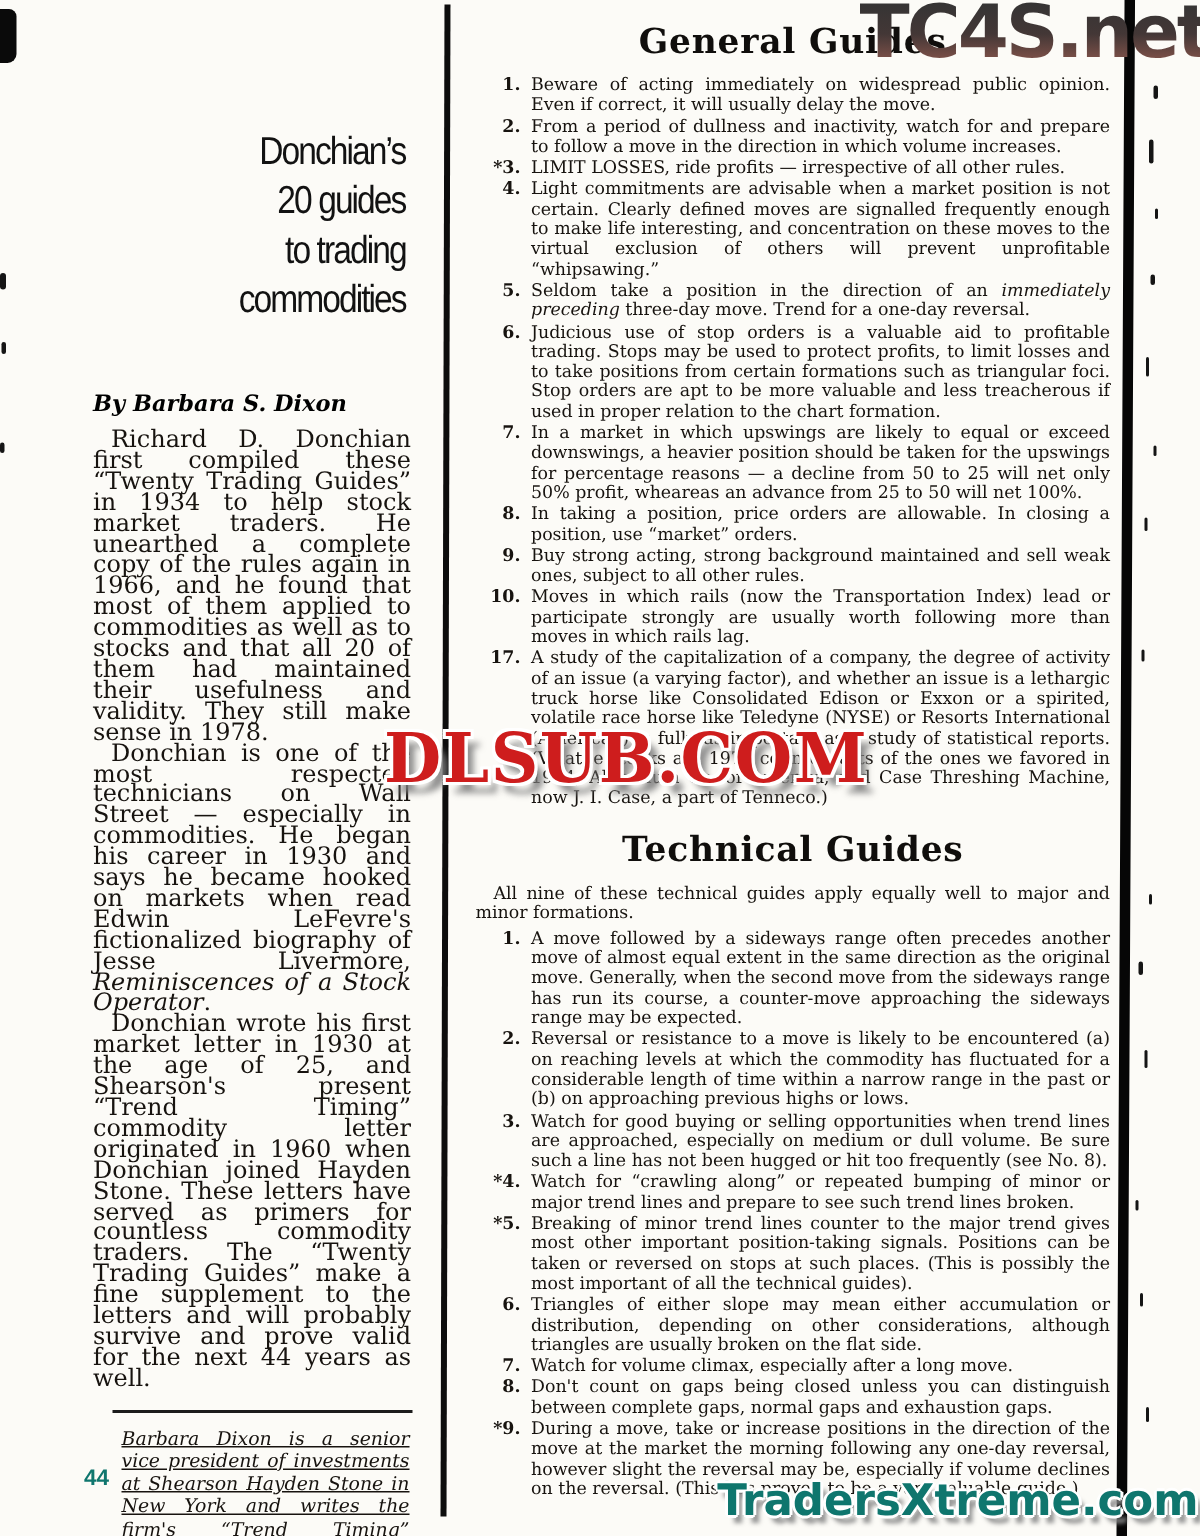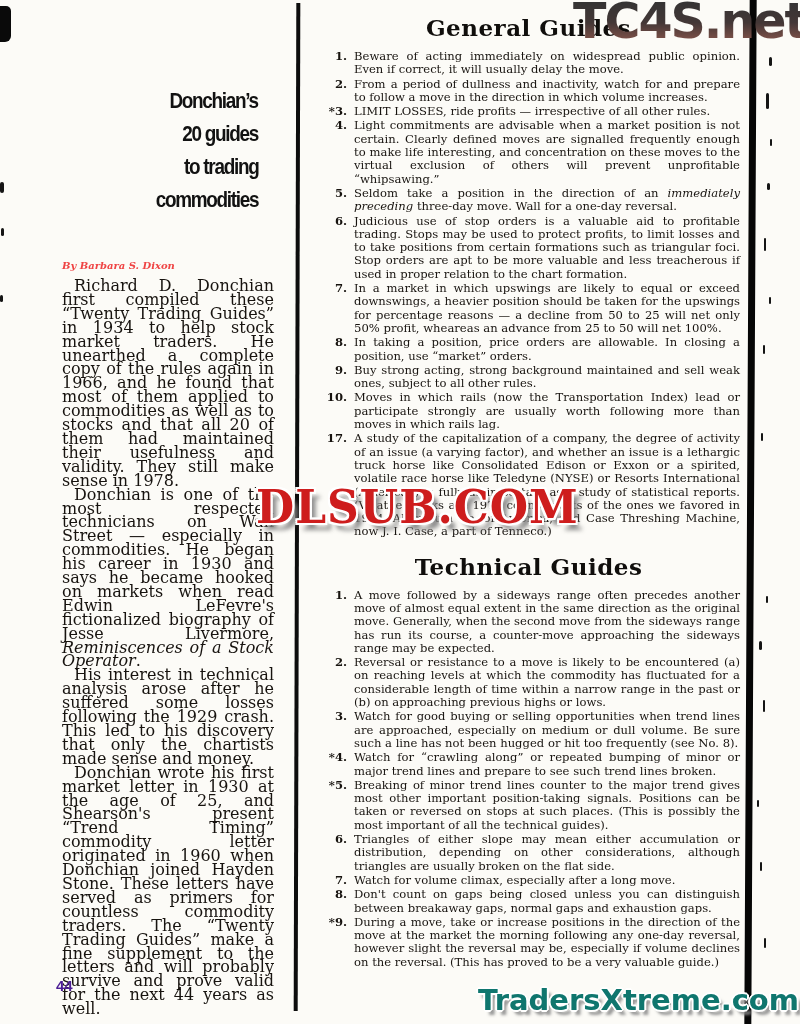--- a/index.html
+++ b/index.html
@@ -1,34 +1,34 @@
 <!DOCTYPE html>
 <html><head>
 <meta charset="utf-8">
 <style>
   html,body{margin:0;padding:0;background:#e8e8e8;}
   .page{position:relative;width:800px;height:1024px;background:#fcfbf7;overflow:hidden;
         font-family:"DejaVu Serif",serif;color:#17130f;}
 
   
   .left-col{position:absolute;left:62px;top:0;width:212px;}
-  .title{margin:84px 16px 0;text-align:right;font-family:"Liberation Sans",sans-serif;
-         font-weight:700;font-size:22px;line-height:33px;color:#121212;}
+  .title{margin:84px 4px 0;text-align:right;font-family:"Liberation Sans",sans-serif;
+         font-weight:400;font-size:26px;line-height:33px;color:#121212;}
   .title .tline{display:inline-block;transform:scaleX(.86);transform-origin:100% 50%;
                 letter-spacing:-1.5px;white-space:nowrap;}
-  .byline{margin-top:44px;font-style:italic;font-weight:700;font-size:10px;color:#ef4444;}
+  .byline{margin-top:44px;font-style:italic;font-weight:700;font-size:15px;color:#000000;}
   .article-body{margin-top:8px;font-size:16px;line-height:13.9px;text-align:justify;}
   .para{margin:0;text-indent:12px;}
   .it{font-style:italic;}
   .bio-box{margin-top:14px;margin-left:13px;width:200px;}
   .bio-rule{border:0;border-top:2.5px solid #1c1c1c;margin:0;}
   .bio-text{margin:0;padding:9px 2px 24px 6px;font-style:italic;font-size:12.6px;
             line-height:15.2px;text-align:justify;text-decoration:underline;}
   .page-num{position:absolute;left:56px;top:977px;font-family:"Liberation Sans",sans-serif;
-            font-weight:700;font-size:15px;color:#4c1d95;}
+            font-weight:700;font-size:15px;color:#0f766e;}
 
   
   .col-divider{position:absolute;left:295px;top:3px;width:4px;height:1008px;background:#0d0d0d;
                transform:rotate(.15deg);}
   .scan-line-right{position:absolute;left:747px;top:-5px;width:7px;height:1036px;background:#060606;
                    transform:rotate(.3deg);border-radius:3px;}
   .speck{position:absolute;background:#151515;border-radius:2px;}
   .corner-blob{position:absolute;left:0;top:6px;width:11px;height:36px;background:#0a0a0a;
                border-radius:0 5px 6px 0;}
 
@@ -73,21 +73,20 @@
     <h1 class="title">
       <span class="tline">Donchian’s</span><br>
       <span class="tline">20 guides</span><br>
       <span class="tline">to trading</span><br>
       <span class="tline">commodities</span>
     </h1>
     <div class="byline">By Barbara S. Dixon</div>
     <div class="article-body">
         <p class="para"><span>Richard D. Donchian first compiled these “Twenty Trading Guides” in 1934 to help stock market traders. He unearthed a complete copy of the rules again in 1966, and he found that most of them applied to commodities as well as to stocks and that all 20 of them had maintained their usefulness and validity. They still make sense in 1978.</span></p>
         <p class="para"><span>Donchian is one of the most respected technicians on Wall Street — especially in commodities. He began his career in 1930 and says he became hooked on markets when read Edwin LeFevre's fictionalized biography of Jesse Livermore, </span><span class="it">Reminiscences of a Stock Operator</span><span>.</span></p>
-        <p class="para"><span>His interest in technical analysis arose after he suffered some losses following the 1929 crash. This led to his discovery that only the chartists made sense and money.</span></p>
         <p class="para"><span>Donchian wrote his first market letter in 1930 at the age of 25, and Shearson's present “Trend Timing” commodity letter originated in 1960 when Donchian joined Hayden Stone. These letters have served as primers for countless commodity traders. The “Twenty Trading Guides” make a fine supplement to the letters and will probably survive and prove valid for the next 44 years as well.</span></p>
       </div>
     <div class="bio-box">
       <hr class="bio-rule">
       <p class="bio-text">Barbara Dixon is a senior vice president of investments at Shearson Hayden Stone in New York and writes the firm's “Trend Timing” commodity letter when Richard Donchian doesn't.</p>
       <hr class="bio-rule">
     </div>
   </div>
 
   <div class="page-num">44</div>
@@ -108,21 +107,21 @@
         <div class="gitem">
           <div class="gnum">*3.</div>
           <div class="gtext"><span>LIMIT LOSSES, ride profits — irrespective of all other rules.</span></div>
         </div>
         <div class="gitem">
           <div class="gnum">4.</div>
           <div class="gtext"><span>Light commitments are advisable when a market position is not certain. Clearly defined moves are signalled frequently enough to make life interesting, and concentration on these moves to the virtual exclusion of others will prevent unprofitable “whipsawing.”</span></div>
         </div>
         <div class="gitem">
           <div class="gnum">5.</div>
-          <div class="gtext"><span>Seldom take a position in the direction of an </span><span class="it">immediately preceding</span><span> three-day move. Wall for a one-day reversal.</span></div>
+          <div class="gtext"><span>Seldom take a position in the direction of an </span><span class="it">immediately preceding</span><span> three-day move. Trend for a one-day reversal.</span></div>
         </div>
         <div class="gitem">
           <div class="gnum">6.</div>
           <div class="gtext"><span>Judicious use of stop orders is a valuable aid to profitable trading. Stops may be used to protect profits, to limit losses and to take positions from certain formations such as triangular foci. Stop orders are apt to be more valuable and less treacherous if used in proper relation to the chart formation.</span></div>
         </div>
         <div class="gitem">
           <div class="gnum">7.</div>
           <div class="gtext"><span>In a market in which upswings are likely to equal or exceed downswings, a heavier position should be taken for the upswings for percentage reasons — a decline from 50 to 25 will net only 50% profit, wheareas an advance from 25 to 50 will net 100%.</span></div>
         </div>
         <div class="gitem">
@@ -136,20 +135,21 @@
         <div class="gitem">
           <div class="gnum">10.</div>
           <div class="gtext"><span>Moves in which rails (now the Transportation Index) lead or participate strongly are usually worth following more than moves in which rails lag.</span></div>
         </div>
         <div class="gitem">
           <div class="gnum">17.</div>
           <div class="gtext"><span>A study of the capitalization of a company, the degree of activity of an issue (a varying factor), and whether an issue is a lethargic truck horse like Consolidated Edison or Exxon or a spirited, volatile race horse like Teledyne (NYSE) or Resorts International (American) is fully as important as a study of statistical reports. (Volatile stocks are 1978 counterparts of the ones we favored in 1934, Aluminum Co. of America, and Case Threshing Machine, now J. I. Case, a part of Tenneco.)</span></div>
         </div>
       </div>
     <h2 class="guide-heading second">Technical Guides</h2>
+    <p class="intro">All nine of these technical guides apply equally well to major and minor formations.</p>
     <div class="guides">
         <div class="gitem">
           <div class="gnum">1.</div>
           <div class="gtext"><span>A move followed by a sideways range often precedes another move of almost equal extent in the same direction as the original move. Generally, when the second move from the sideways range has run its course, a counter-move approaching the sideways range may be expected.</span></div>
         </div>
         <div class="gitem">
           <div class="gnum">2.</div>
           <div class="gtext"><span>Reversal or resistance to a move is likely to be encountered (a) on reaching levels at which the commodity has fluctuated for a considerable length of time within a narrow range in the past or (b) on approaching previous highs or lows.</span></div>
         </div>
         <div class="gitem">
@@ -167,21 +167,21 @@
         <div class="gitem">
           <div class="gnum">6.</div>
           <div class="gtext"><span>Triangles of either slope may mean either accumulation or distribution, depending on other considerations, although triangles are usually broken on the flat side.</span></div>
         </div>
         <div class="gitem">
           <div class="gnum">7.</div>
           <div class="gtext"><span>Watch for volume climax, especially after a long move.</span></div>
         </div>
         <div class="gitem">
           <div class="gnum">8.</div>
-          <div class="gtext"><span>Don't count on gaps being closed unless you can distinguish between breakaway gaps, normal gaps and exhaustion gaps.</span></div>
+          <div class="gtext"><span>Don't count on gaps being closed unless you can distinguish between complete gaps, normal gaps and exhaustion gaps.</span></div>
         </div>
         <div class="gitem">
           <div class="gnum">*9.</div>
           <div class="gtext"><span>During a move, take or increase positions in the direction of the move at the market the morning following any one-day reversal, however slight the reversal may be, especially if volume declines on the reversal. (This has proved to be a very valuable guide.)</span></div>
         </div>
       </div>
   </div>
 
   <div class="scan-line-right"></div>
   <div class="corner-blob"></div>

